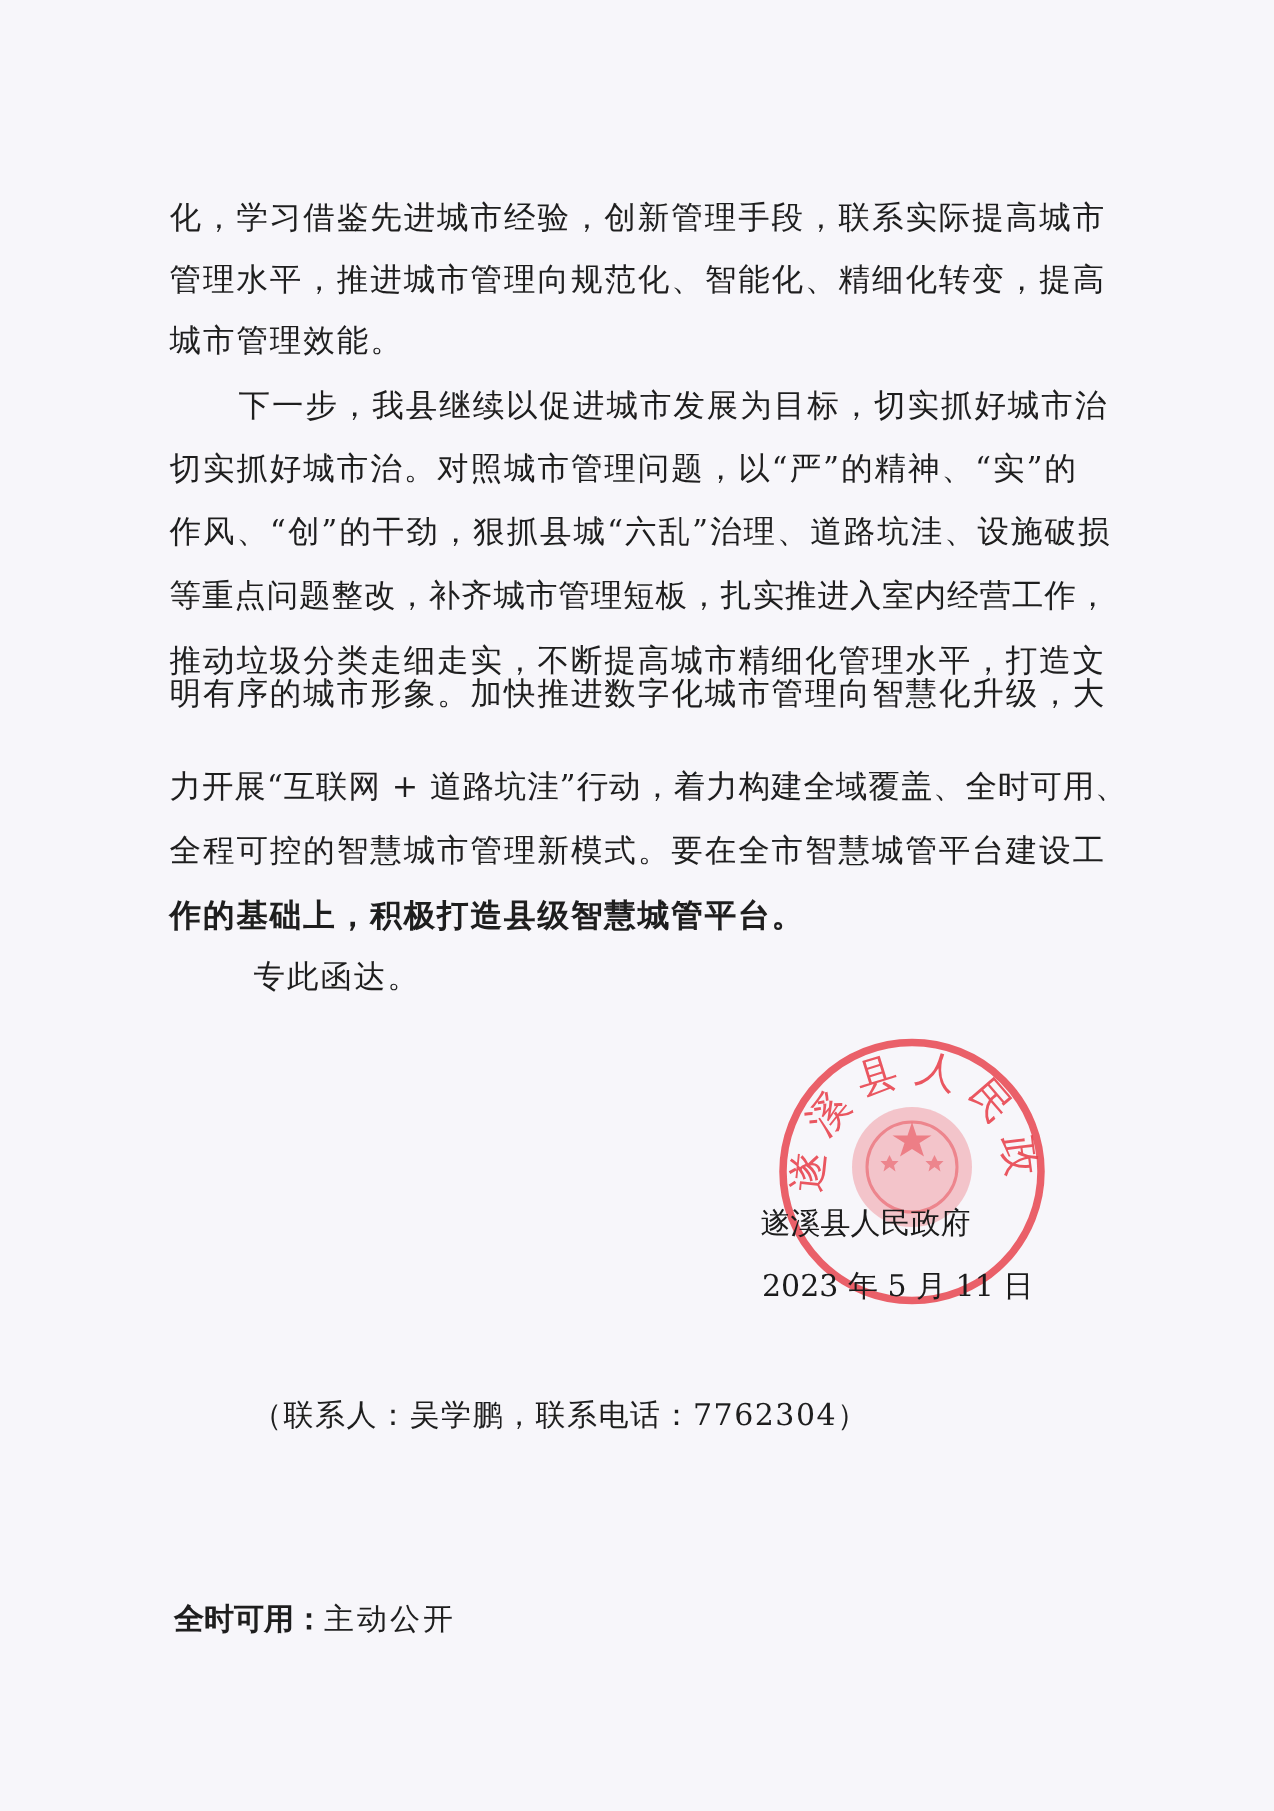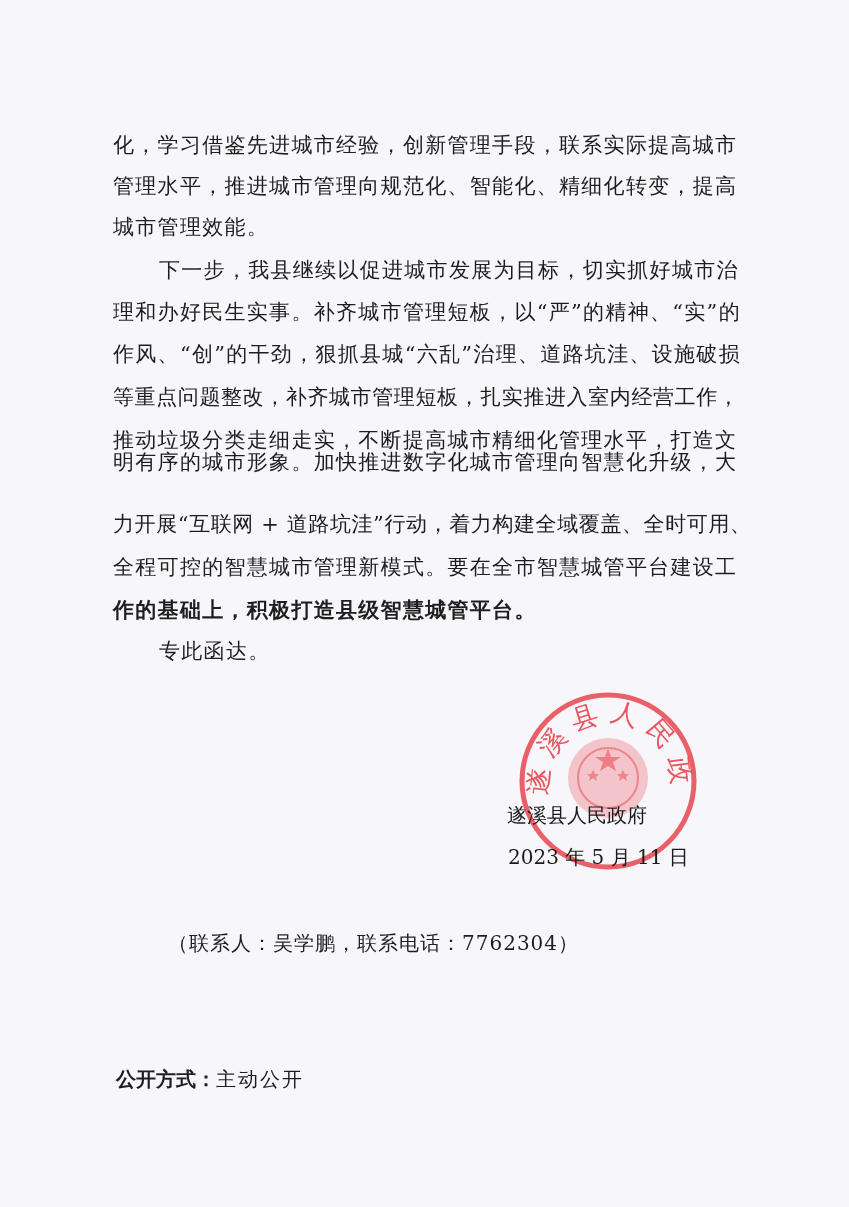--- a/index.html
+++ b/index.html
@@ -30,29 +30,29 @@
   </style>
 </head>
 <body>
 
 <div class="page">
 
   <div class="line" style="top:135px;">化，学习借鉴先进城市经验，创新管理手段，联系实际提高城市</div>
   <div class="line" style="top:176px;">管理水平，推进城市管理向规范化、智能化、精细化转变，提高</div>
   <div class="line" style="top:217px;">城市管理效能。</div>
   <div class="line" style="top:260px; left:159px;">下一步，我县继续以促进城市发展为目标，切实抓好城市治</div>
-  <div class="line" style="top:302px;">理和办好民生实事。补齐城市管理短板，以“严”的精神、“实”的</div>
+  <div class="line" style="top:302px;">切实抓好城市治。对照城市管理问题，以“严”的精神、“实”的</div>
   <div class="line" style="top:344px;">作风、“创”的干劲，狠抓县城“六乱”治理、道路坑洼、设施破损</div>
   <div class="line" style="top:387px; letter-spacing:0.6px;">等重点问题整改，补齐城市管理短板，扎实推进入室内经营工作，</div>
   <div class="line" style="top:430px;">推动垃圾分类走细走实，不断提高城市精细化管理水平，打造文</div>
   <div class="line" style="top:452px;">明有序的城市形象。加快推进数字化城市管理向智慧化升级，大</div>
   <div class="line" style="top:514px; letter-spacing:0.6px;">力开展“互联网 + 道路坑洼”行动，着力构建全域覆盖、全时可用、</div>
   <div class="line" style="top:557px;">全程可控的智慧城市管理新模式。要在全市智慧城管平台建设工</div>
   <div class="line" style="top:599px;font-weight:bold;">作的基础上，积极打造县级智慧城管平台。</div>
-  <div class="line" style="top:641px; left:159px;">专此函达。</div>
+  <div class="line" style="top:641px; left:169px;">专此函达。</div>
 
   <svg class="stamp" viewBox="0 0 182 182">
     <defs>
       <path id="sealArc" d="M 33 110 A 62 62 0 1 1 150 118"></path>
     </defs>
     <circle cx="91" cy="91" r="86" fill="none" stroke="#e8454f" stroke-width="5" opacity="0.85"></circle>
     <circle cx="91" cy="88" r="40" fill="#e8454f" opacity="0.28"></circle>
     <circle cx="91" cy="88" r="30" fill="none" stroke="#e8454f" stroke-width="2" opacity="0.5"></circle>
     <polygon points="91,58 94,67 104,67 96,72 99,81 91,76 83,81 86,72 78,67 88,67" fill="#e8454f" opacity="0.55"></polygon>
     <polygon points="76,80 78,84 82,84 79,87 80,91 76,88 72,91 73,87 70,84 74,84" fill="#e8454f" opacity="0.5"></polygon>
@@ -61,16 +61,16 @@
       <textPath href="#sealArc" startOffset="2%" letter-spacing="9">遂溪县人民政府</textPath>
     </text>
   </svg>
 
   <div class="sig" style="left:507px; top:802px;">遂溪县人民政府</div>
   <div class="sig" style="left:508px; top:844px;">2023 年 5 月 11 日</div>
 
   <div class="contact">（联系人：吴学鹏，联系电话：7762304）</div>
 
   <div class="disclosure">
-    <span class="label">公开方式：</span><span class="value">主动公开</span>
+    <span class="label">全时可用：</span><span class="value">主动公开</span>
   </div>
 
 </div>
 
 </body></html>

